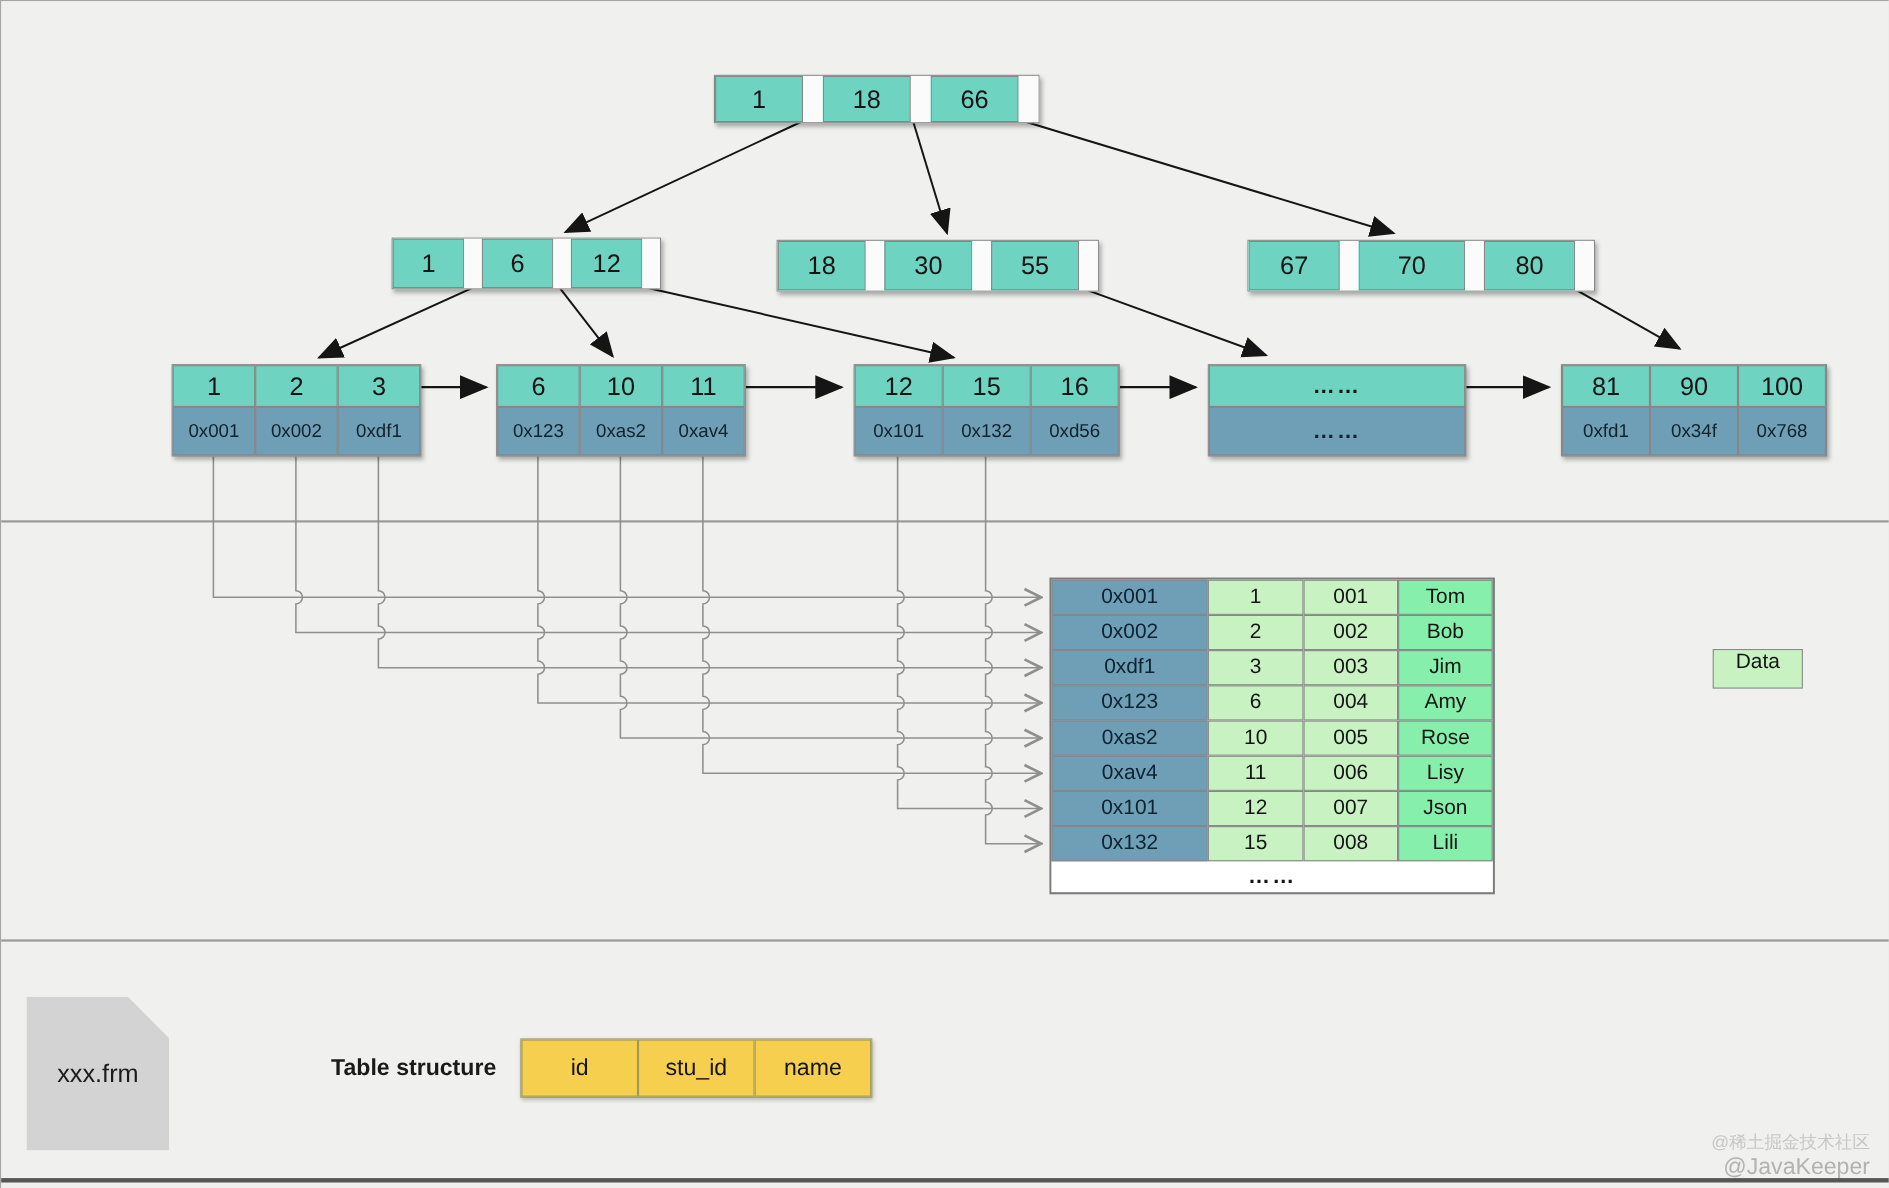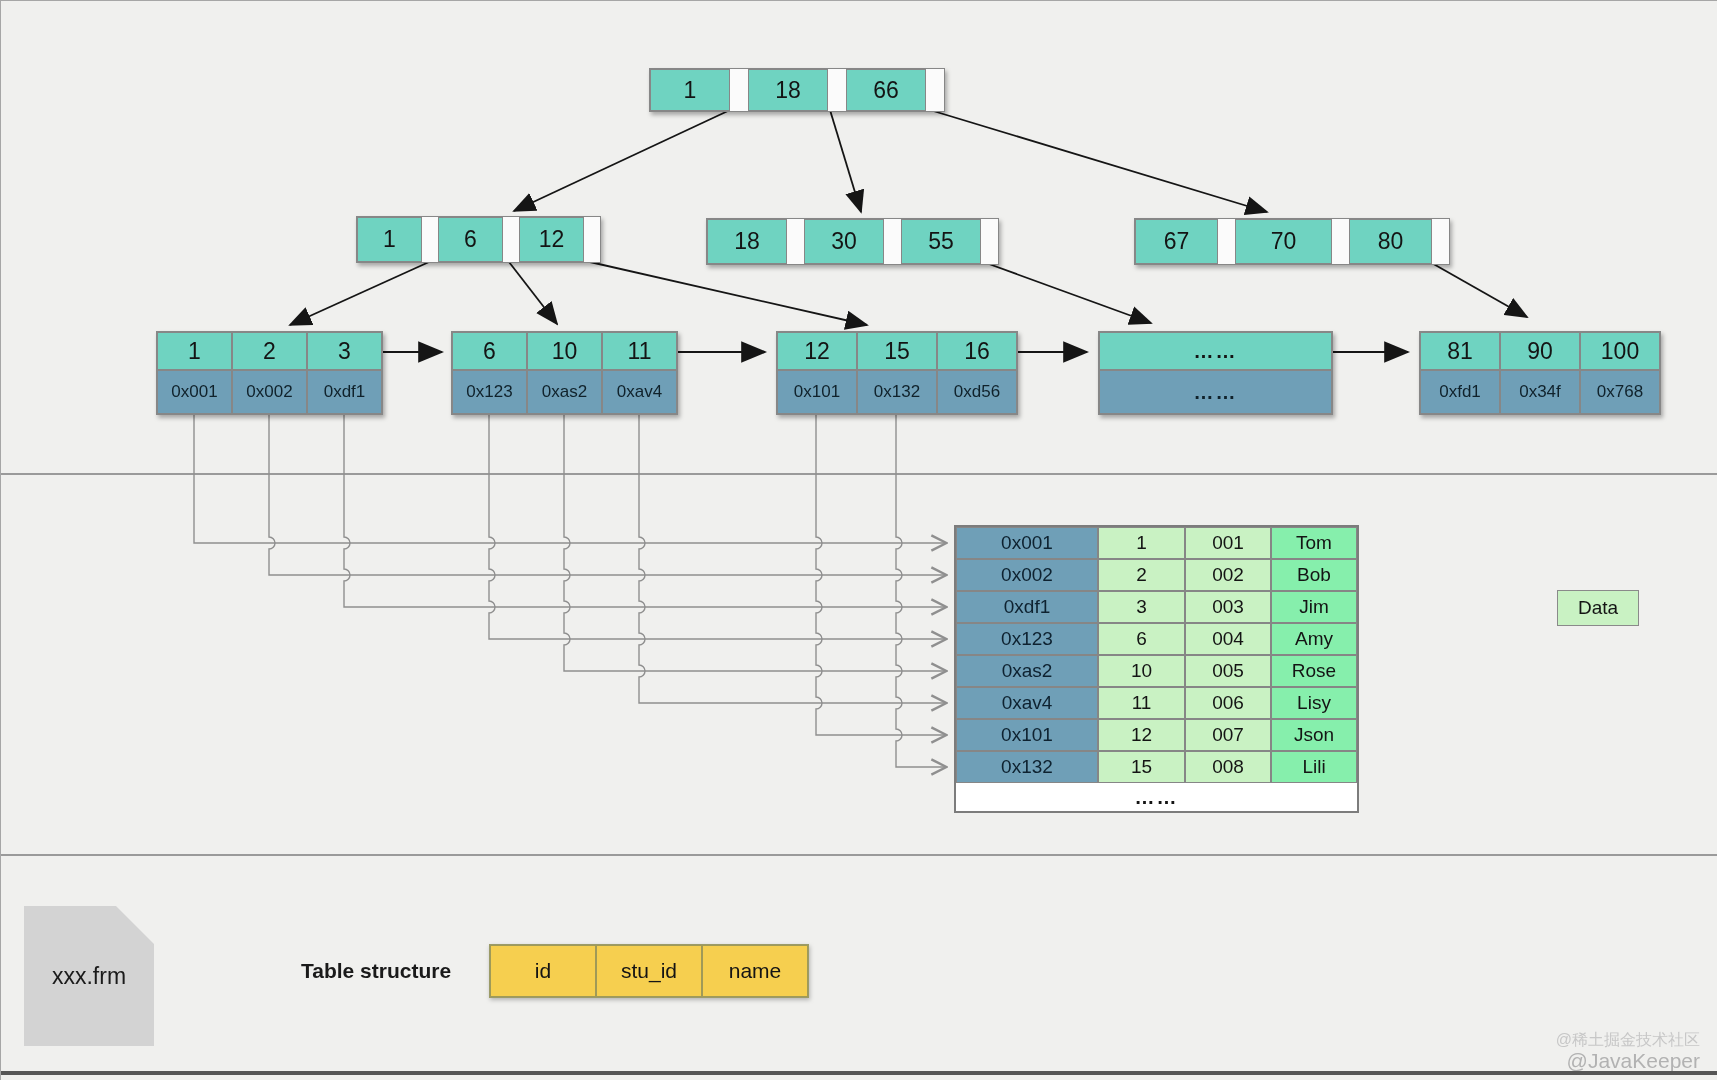--- a/index.html
+++ b/index.html
@@ -37,25 +37,25 @@
   .trow{display:flex;height:32px;}
   .tc{border:1px solid #868686;display:flex;align-items:center;justify-content:center;font-size:19px;}
   .tptr{width:140px;background:#6f9fb7;color:#0e2230;}
   .tid{width:85px;background:#c9f2c3;}
   .tstu{width:84px;background:#c9f2c3;}
   .tname{width:84px;background:#86efac;}
   .tdots{height:28px;background:#ffffff;display:flex;align-items:center;justify-content:center;
          font-size:20px;font-weight:700;letter-spacing:2px;}
 
   #data-label{position:absolute;left:1556px;top:589px;width:80px;height:34px;z-index:2;
-     background:#c9f2c3;border:1.5px solid #8a8a8a;display:flex;align-items:center;justify-content:center;
+     background:#c9f2c3;border:1.5px solid #8a8a8a;display:flex;justify-content:center;
      font-size:19px;}
 
   #ts-label{position:absolute;left:300px;top:958px;font-size:21px;z-index:2;color:#1a1a1a;font-weight:bold;}
-  #ts-row{position:absolute;left:488px;top:943px;display:flex;z-index:2;border:1px solid #9b9b68;
+  #ts-row{position:absolute;left:472px;top:943px;display:flex;z-index:2;border:1px solid #9b9b68;
           filter:drop-shadow(1px 2px 2px rgba(0,0,0,0.25));}
   .ycell{width:104px;height:50px;background:#f6cf4f;border:1px solid #a09a57;
          display:flex;align-items:center;justify-content:center;font-size:21px;}
 
   #watermark{position:absolute;right:18px;top:1030px;text-align:right;z-index:2;line-height:1.1;}
   #wm1{font-size:16px;color:#c7c7c7;}
   #wm2{font-size:21px;color:#b2b2b2;}
 </style>
 </head>
 <body>

